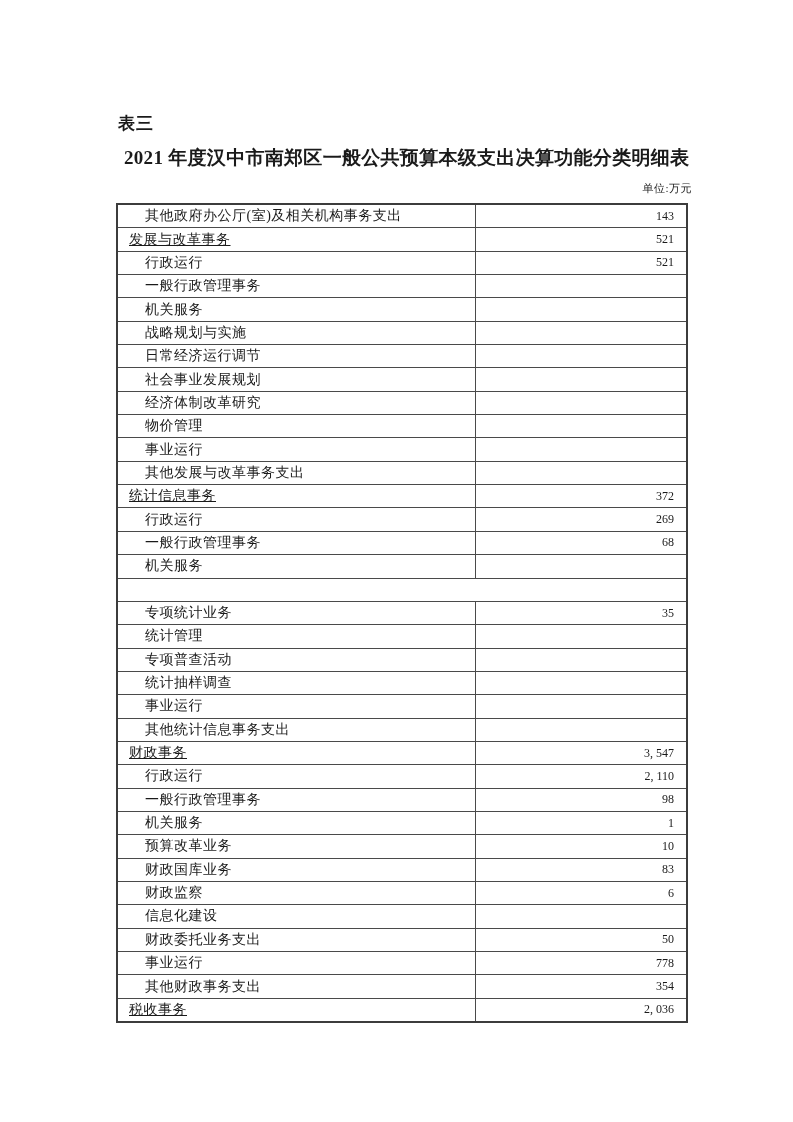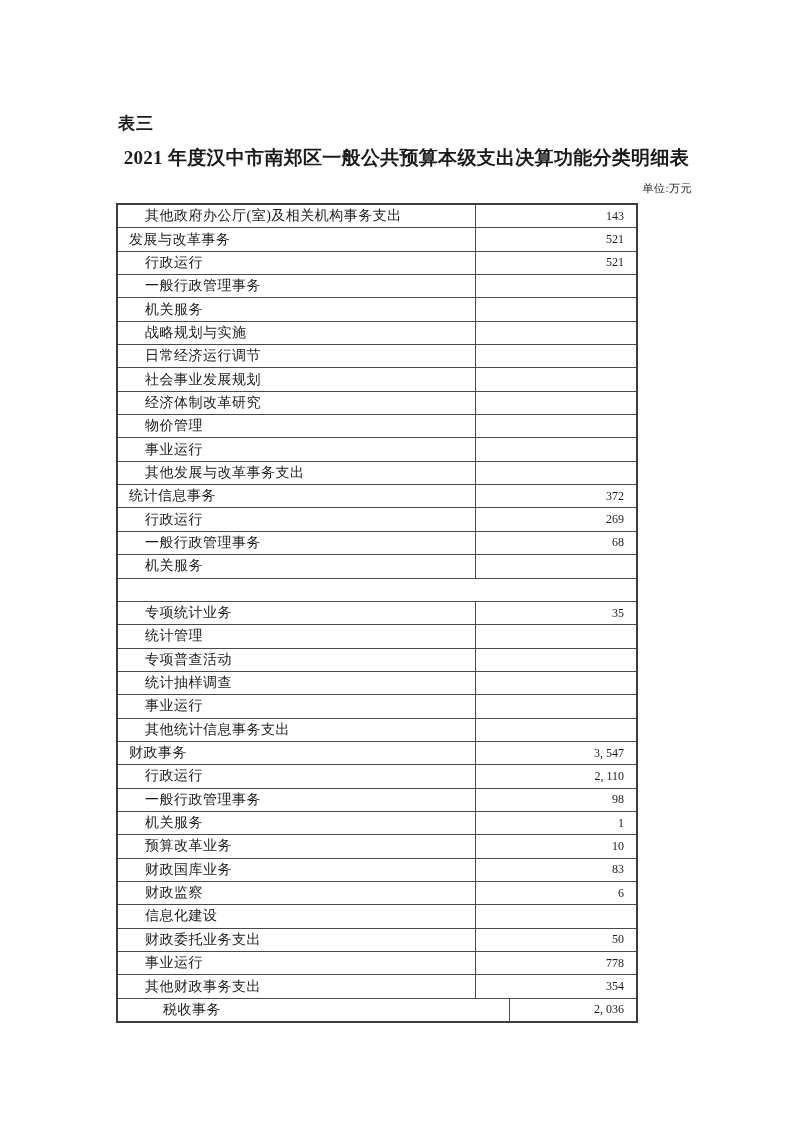--- a/index.html
+++ b/index.html
@@ -18,64 +18,64 @@
   .table-label {
     position: absolute;
     left: 118px; top: 104px;
     font-size: 17px;
     font-weight: bold;
     letter-spacing: 1px;
     margin-top: 8px;
   }
   .doc-title {
     position: absolute;
-    left: 113px; top: 145px;
+    left: 124px; top: 145px;
     width: 576px;
     font-size: 19px;
     font-weight: bold;
-    text-align: right;
+    text-align: left;
     white-space: nowrap;
     letter-spacing: 0.3px;
   }
   .unit-label {
     position: absolute;
     top: 181px;
     right: 101px;
     font-size: 11px;
     letter-spacing: 0.5px;
   }
   .budget-table {
     position: absolute;
     left: 116px; top: 203px;
-    width: 522px; height: 820px;
+    width: 572px; height: 820px;
     border: 2px solid #3c3c3c;
     display: flex;
     flex-direction: column;
     background: #ffffff;
   }
   .row {
     flex: 1;
     display: flex;
     border-bottom: 1px solid #4a4a4a;
     min-height: 0;
   }
-  .row:last-child { border-bottom: none; padding-left: 34px; }
+  .row:last-child { border-bottom: none; }
   .cell {
     display: flex;
     align-items: center;
     font-size: 14px;
     overflow: hidden;
     white-space: nowrap;
   }
   .cell.name {
     width: 358px;
     border-right: 1px solid #4a4a4a;
     letter-spacing: 0.5px;
   }
-  .cell.name.lvl1 { padding-left: 11px; }
+  .cell.name.lvl1 { padding-left: 11px; text-decoration: underline; }
   .cell.name.lvl2 { padding-left: 27px; }
   .cell.value {
     flex: 1;
     justify-content: flex-end;
     padding-right: 12px;
     font-size: 12px;
   }
 </style>
 </head>
 <body>

